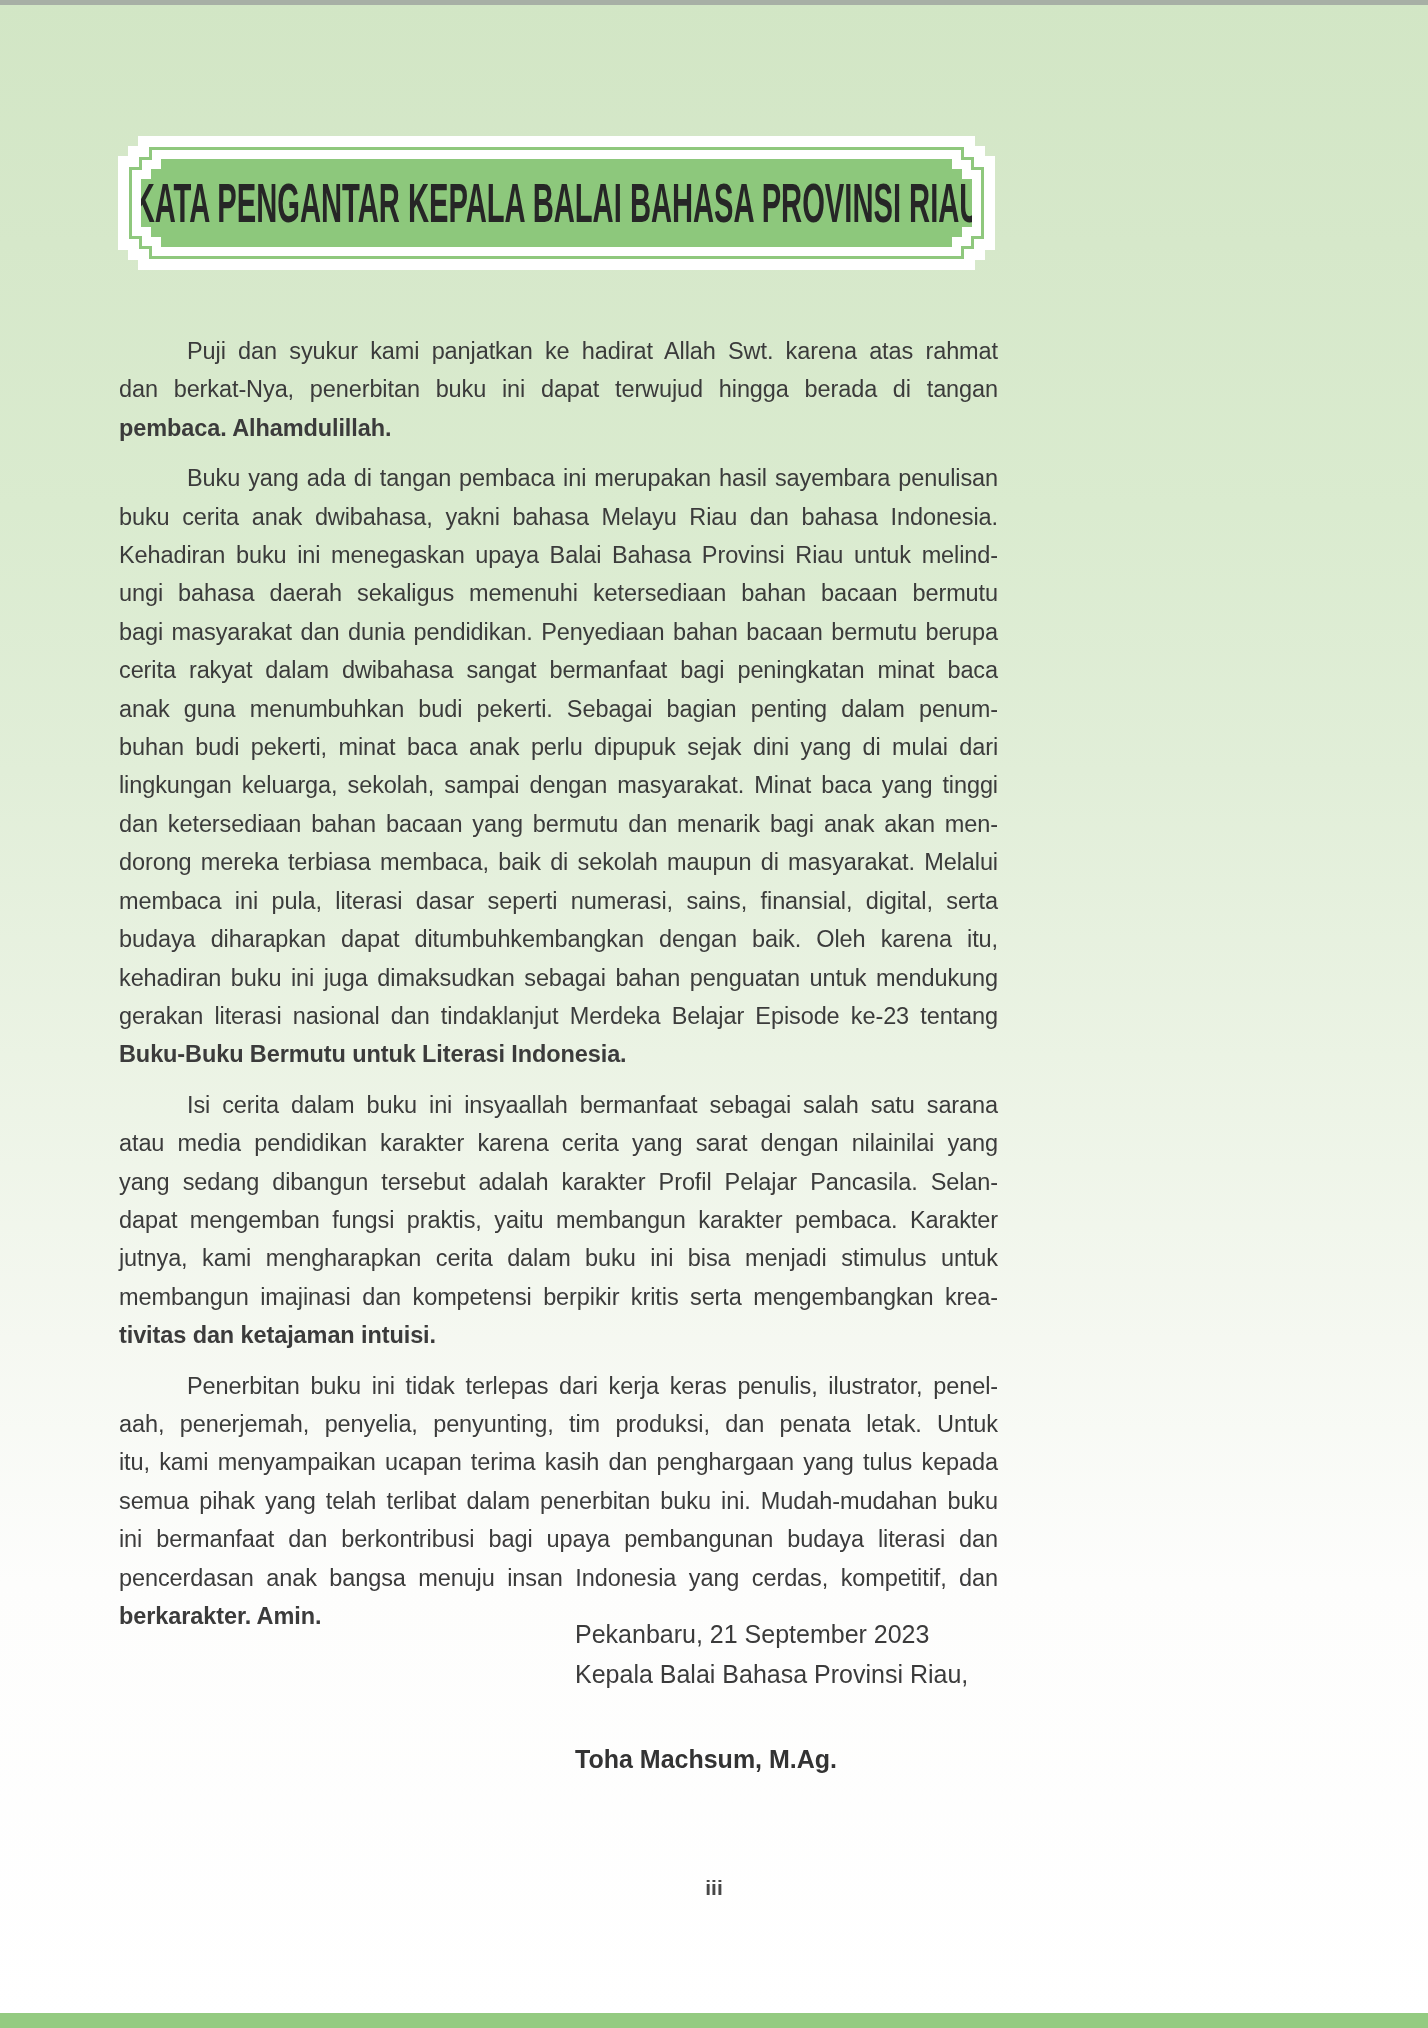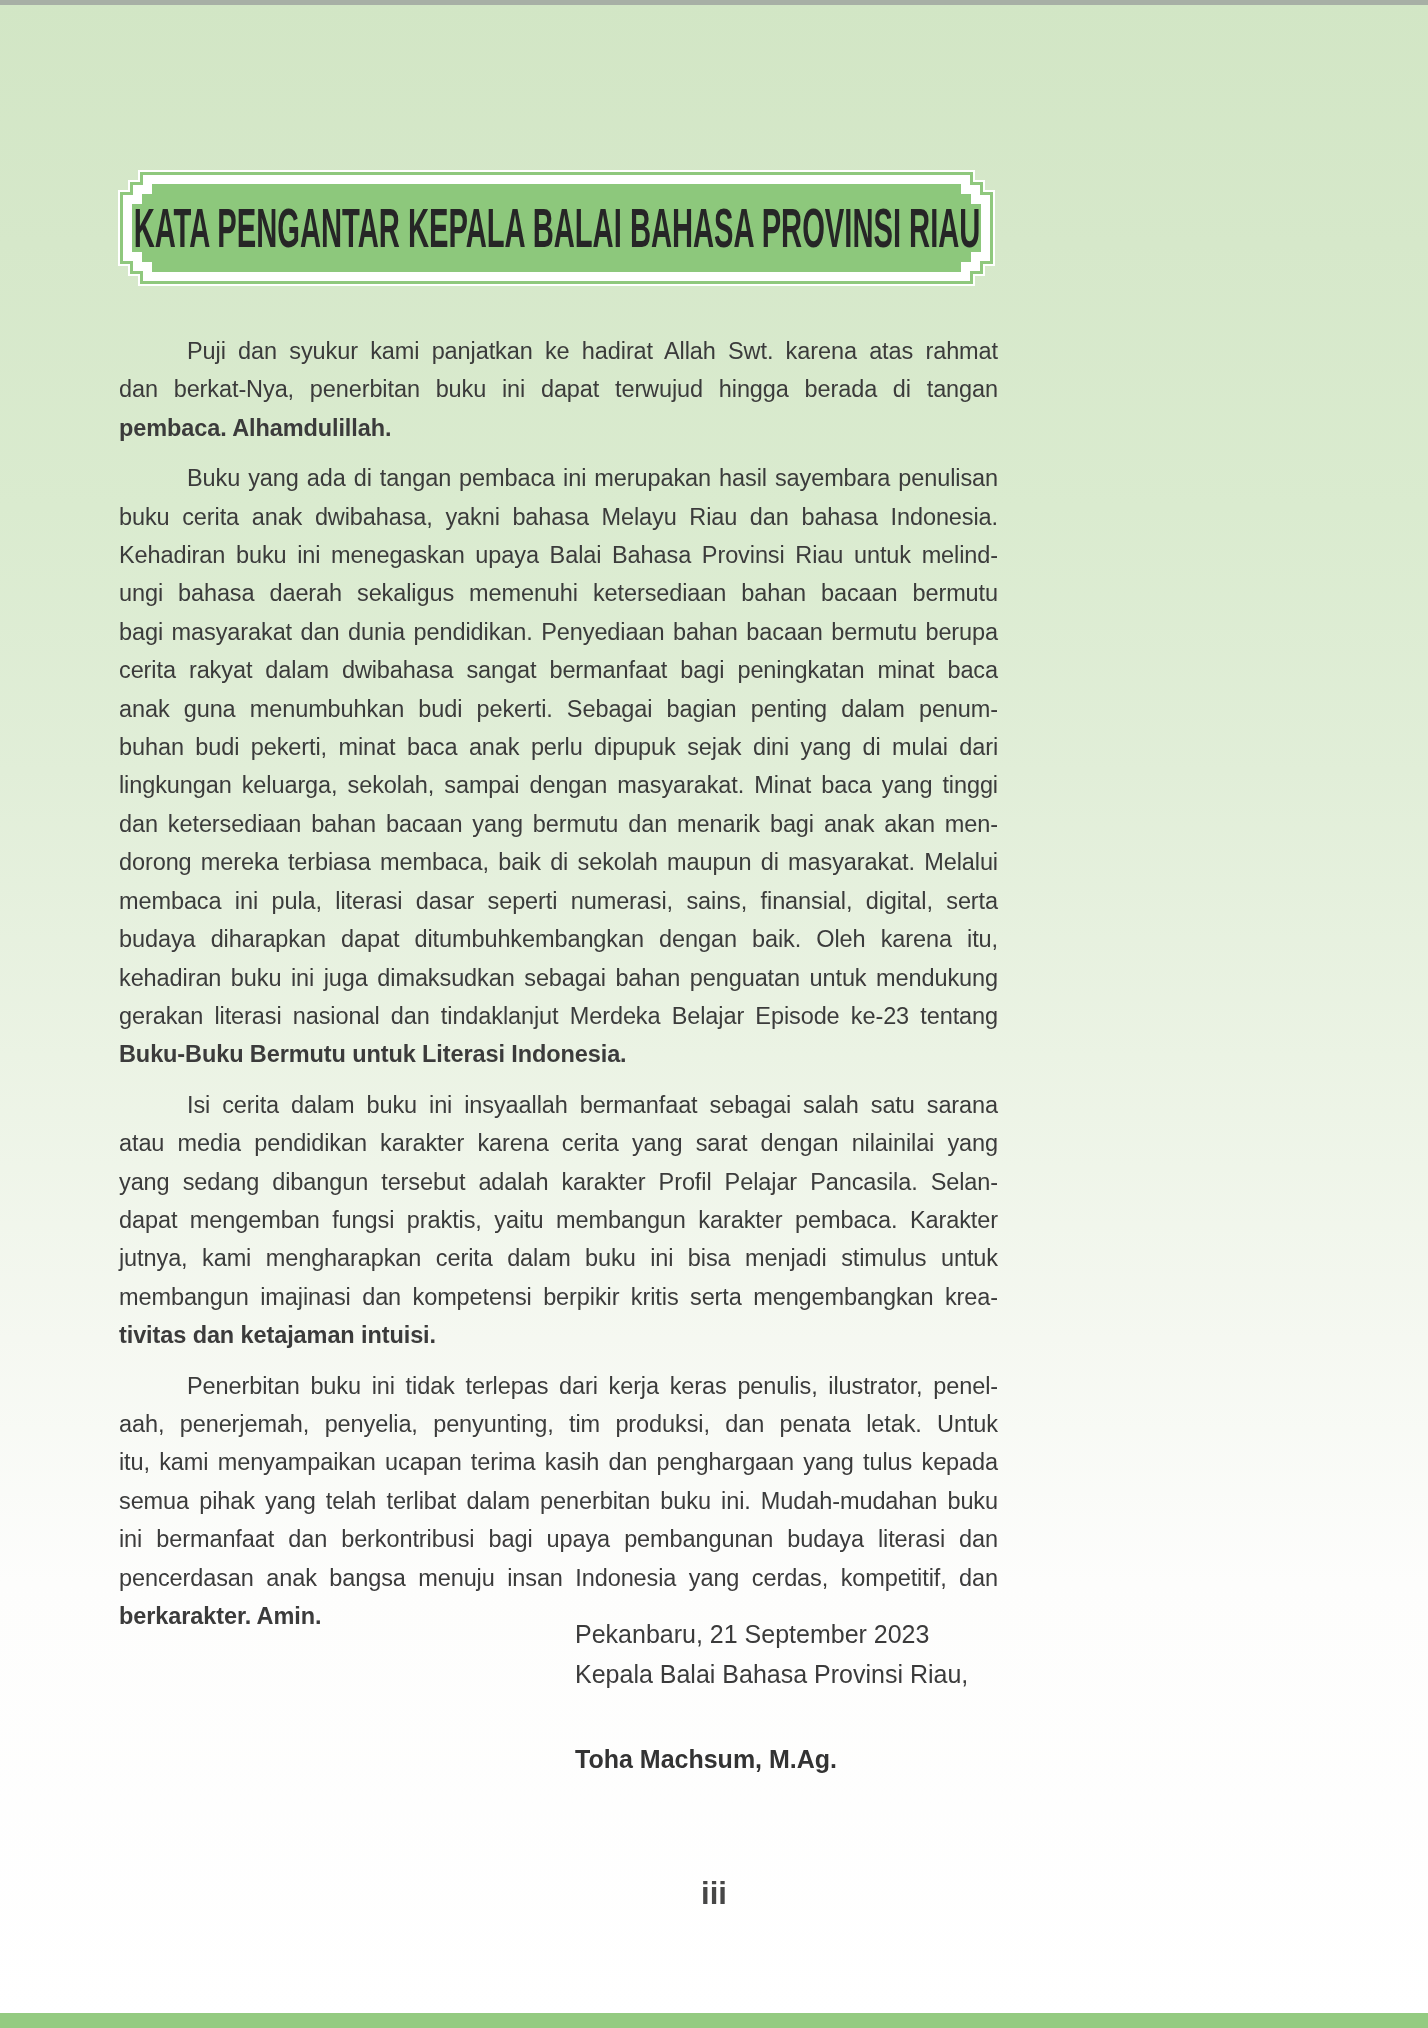--- a/index.html
+++ b/index.html
@@ -32,21 +32,21 @@
       calc(100% - 20px) 0, calc(100% - 20px) 10px, calc(100% - 10px) 10px,
       calc(100% - 10px) 20px, 100% 20px,
       100% calc(100% - 20px), calc(100% - 10px) calc(100% - 20px),
       calc(100% - 10px) calc(100% - 10px), calc(100% - 20px) calc(100% - 10px),
       calc(100% - 20px) 100%,
       20px 100%, 20px calc(100% - 10px), 10px calc(100% - 10px),
       10px calc(100% - 20px), 0 calc(100% - 20px)
     );
   }
   .banner-wrap { position: absolute; left: 118px; top: 136px; width: 877px; }
-  .frame-outer-white { background: #ffffff; padding: 2px; margin-top: 34px; }
+  .frame-outer-white { background: #ffffff; padding: 11px; }
   .frame-green-line  { background: #8fc87d; padding: 3px; }
   .frame-inner-white { background: #ffffff; padding: 9px; }
   .banner-box {
     background: #8dc87c;
     height: 88px;
     display: flex; align-items: center; justify-content: center;
     overflow: hidden;
   }
   .banner-title {
     margin: 0;
@@ -84,21 +84,21 @@
   .signature .name {
     font-weight: 700;
     margin-top: 45px;
     color: #333333;
   }
 
   
   .folio {
     position: absolute; left: 0; right: 0; top: 1876px;
     text-align: center;
-    font-size: 31px; font-weight: 700; color: #474747;
+    font-size: 21px; font-weight: 700; color: #474747;
   }
 </style>
 </head>
 <body>
 
 <div class="page-bg"></div>
 <div class="top-edge-line"></div>
 
 <div class="banner-wrap">
   <div class="frame-outer-white notched">

